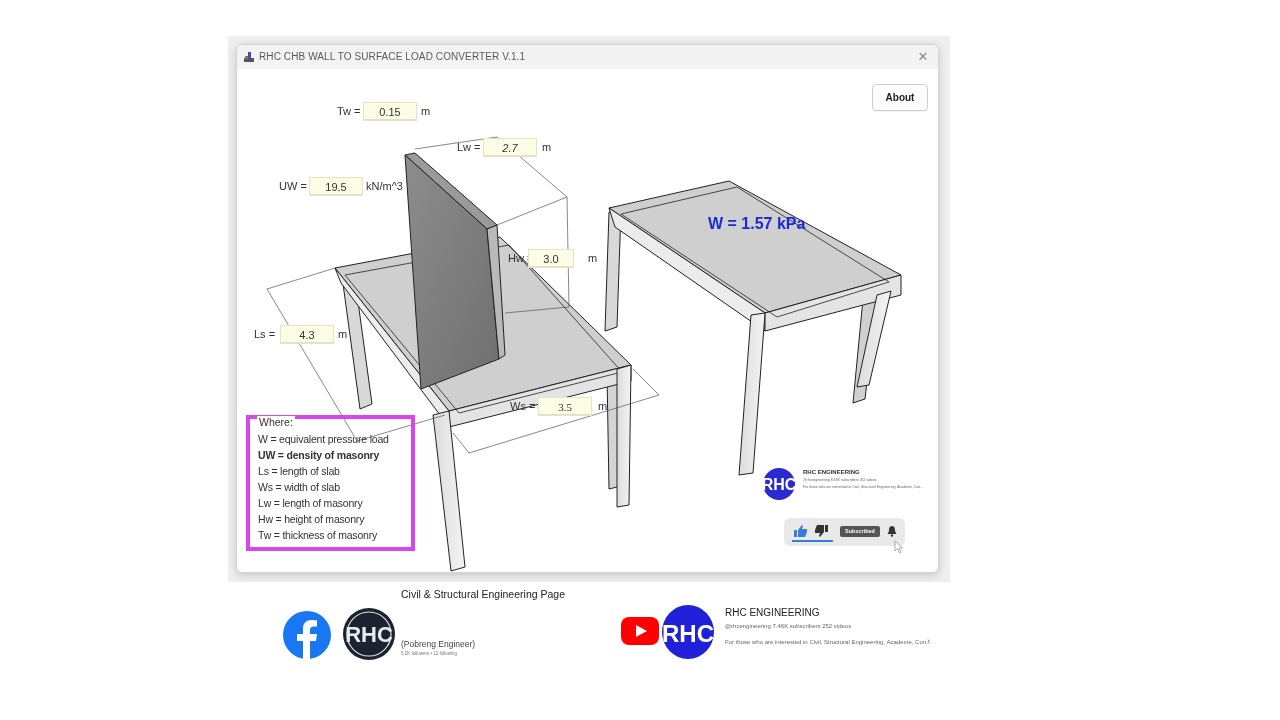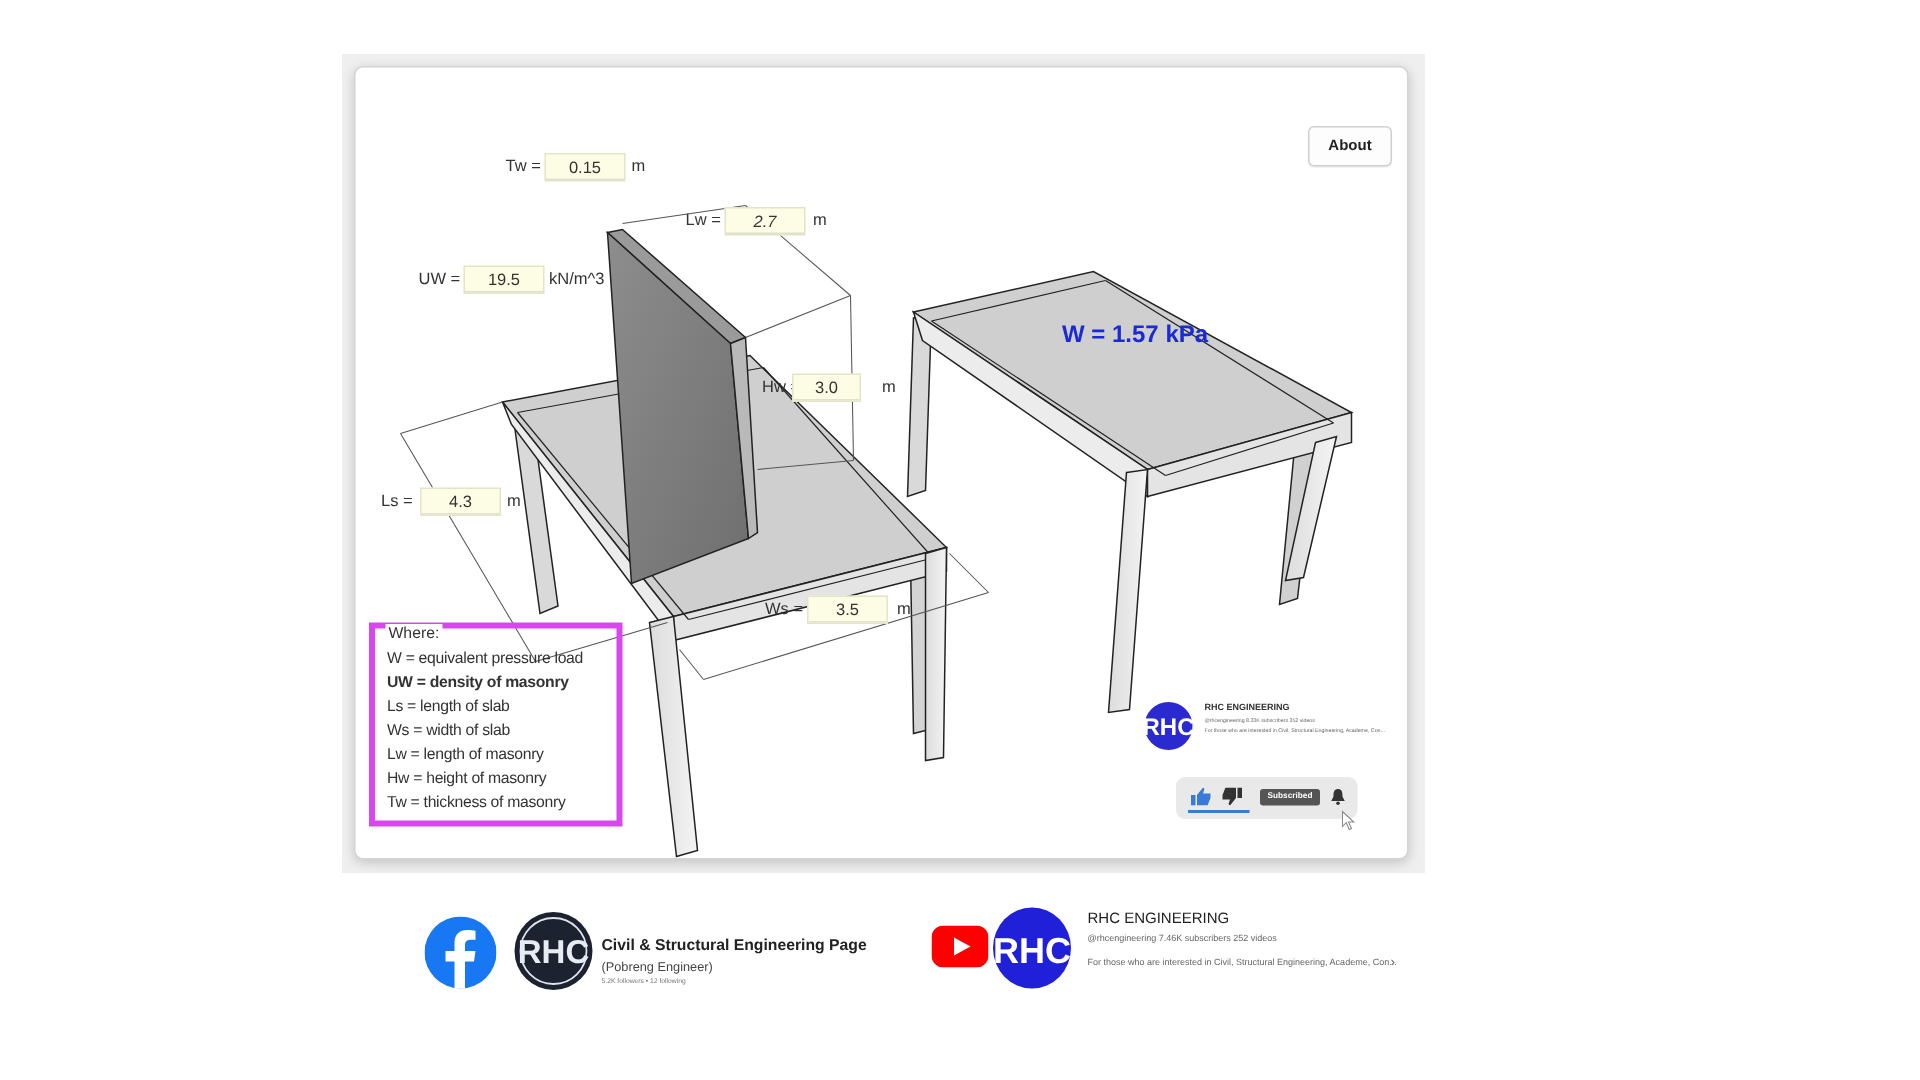--- a/index.html
+++ b/index.html
@@ -21,34 +21,43 @@
   .legend .lt { position:absolute; left:7px; top:-3px; background:#fff; padding:0 2px; font-size:10.5px; color:#333; }
   .legend .li { position:absolute; left:8px; font-size:10.5px; color:#333; white-space:nowrap; letter-spacing:-0.2px;text-align:right; }
   .yt-card { position:absolute; left:523px; top:418px; width:170px; height:42px; }
   .yt-card .name { position:absolute; left:43px; top:6px; font-size:6px; color:#333; font-weight:bold; }
   .yt-card .sub { position:absolute; left:43px; top:15px; font-size:3.5px; color:#666; white-space:nowrap; }
   .yt-card .desc { position:absolute; left:43px; top:22px; font-size:3.5px; color:#666; white-space:nowrap; }
   .yt-bar { position:absolute; left:547px; top:473px; width:121px; height:28px; background:#e9e9e9; border-radius:6px; }
   .yt-bar .sbtn { position:absolute; left:56px; top:8px; width:40px; height:11px; background:#555; color:#fff; font-size:5.5px; font-weight:bold; text-align:center; line-height:11px; border-radius:2px; }
   .yt-bar .uline { position:absolute; left:8px; top:22px; width:41px; height:2px; background:#3a7bd5; }
   .social { position:absolute; }
-  .fb-title { position:absolute; left:401px; top:624px; font-size:10.5px; font-weight:bold; color:#222; white-space:nowrap; }
+  .fb-title { position:absolute; left:401px; top:588px; font-size:10.5px; font-weight:normal; color:#222; white-space:nowrap; }
   .fb-sub { position:absolute; left:401px; top:639px; font-size:8.5px; color:#444; white-space:nowrap; }
   .fb-meta { position:absolute; left:401px; top:651px; font-size:4.5px; color:#777; white-space:nowrap; }
   .ch-name { position:absolute; left:725px; top:607px; font-size:10px; color:#222; white-space:nowrap; }
   .ch-sub { position:absolute; left:725px; top:623px; font-size:6px; color:#666; white-space:nowrap; }
   .ch-desc { position:absolute; left:725px; top:639px; font-size:6px; color:#666; white-space:nowrap; }
   .ch-more { position:absolute; left:927px; top:636px; font-size:9px; color:#666; }
 </style>
 </head>
 <body>
 
 <div class="backdrop"></div>
 
 <div class="window">
+  <div class="titlebar">
+    <svg class="app-icon" viewBox="0 0 12 12">
+      <rect x="1" y="7" width="10" height="4" fill="#555"></rect>
+      <rect x="5" y="1" width="3" height="7" fill="#4a4ab0"></rect>
+      <rect x="2" y="5" width="3" height="3" fill="#777"></rect>
+    </svg>
+    <span class="title">RHC CHB WALL TO SURFACE LOAD CONVERTER V.1.1</span>
+    <div class="close">✕</div>
+  </div>
 
   <div class="about">About</div>
 
   <svg class="scene" width="701" height="503" viewBox="0 0 701 503">
     <defs>
       <linearGradient id="wallg" x1="0" y1="0" x2="1" y2="1">
         <stop offset="0" stop-color="#8d8d8d"></stop>
         <stop offset="1" stop-color="#6f6f6f"></stop>
       </linearGradient>
       <linearGradient id="legg" x1="0" y1="0" x2="1" y2="0">
@@ -130,21 +139,21 @@
     <input style="left: 20px; width: 44px;" value="3.0">
     <span class="unit" style="left:80px;">m</span>
   </div>
   <div class="field" style="left:17px;top:280px;width:100px;">
     <span class="lbl" style="left:0;">Ls =</span>
     <input style="left: 26px; width: 52px;" value="4.3">
     <span class="unit" style="left:84px;">m</span>
   </div>
   <div class="field" style="left:273px;top:352px;width:110px;">
     <span class="lbl" style="left:0;">Ws =</span>
-    <input style="left: 28px; width: 52px;" value="3.5">
+    <input style="left: 28px; width: 52px; font-family: Liberation Serif, serif;" value="3.5">
     <span class="unit" style="left:88px;">m</span>
   </div>
 
   <div class="result">W = 1.57 kPa</div>
 
   <div class="legend">
     <span class="lt">Where:</span>
     <span class="li" style="top:14px;">W = equivalent pressure load</span>
     <span class="li" style="top:30px;font-weight:bold;">UW = density of masonry</span>
     <span class="li" style="top:46px;">Ls = length of slab</span>

